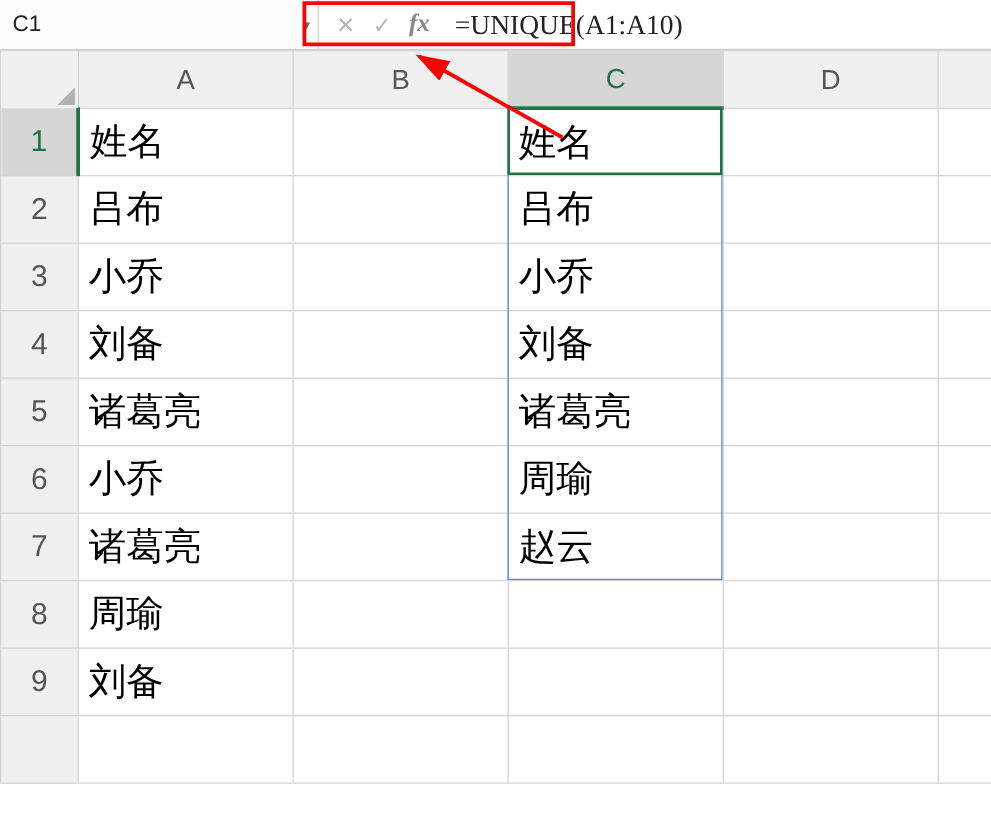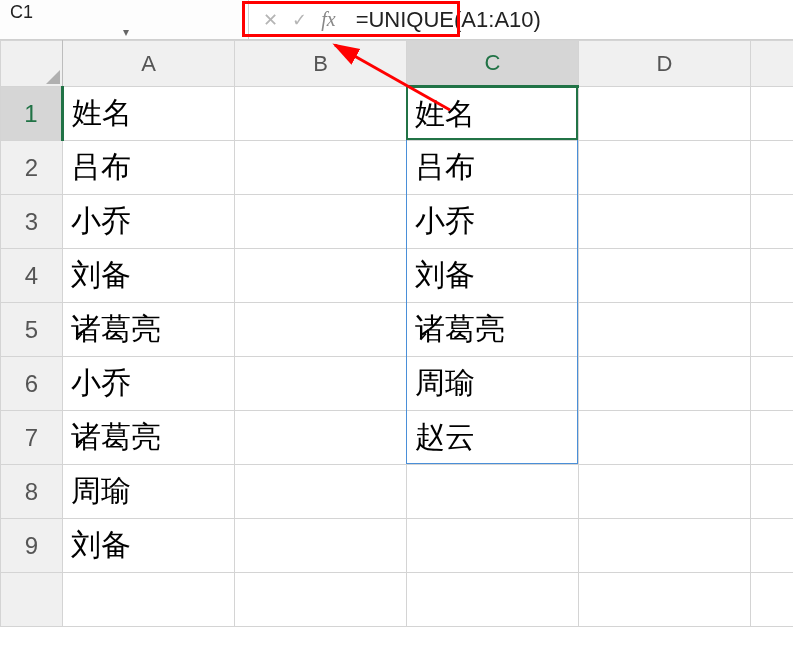--- a/index.html
+++ b/index.html
@@ -22,21 +22,20 @@
     position: relative;
   }
   .namebox-wrap {
     display: flex;
     align-items: center;
     border-right: 1px solid #d0d0d0;
     height: 100%;
     padding: 0 6px 0 10px;
     min-width: 130px;
     background: #fdfdfd;
-    flex-direction: column;
   }
   .namebox {
     font-size: 18px;
     color: #222;
     flex: 1;
     border: none;
     outline: none;
     background: transparent;
   }
   .namebox-dd {
@@ -50,27 +49,28 @@
     padding: 0 14px;
     height: 100%;
     color: #b5b5b5;
     font-size: 18px;
   }
   .fb-icons span.fx {
     font-style: italic;
     font-family: "Times New Roman", serif;
     color: #888;
     font-size: 20px;
+    font-weight: bold;
   }
   .formula-box {
     font-size: 22px;
     color: #222;
     padding-left: 6px;
     flex: 1;
-    font-family: Liberation Sans, sans-serif;
+    font-family: Liberation Serif, serif;
   }
 
   
   .red-box {
     position: absolute;
     border: 3px solid #ff0000;
     top: 1px;
     left: 242px;
     width: 218px;
     height: 36px;

